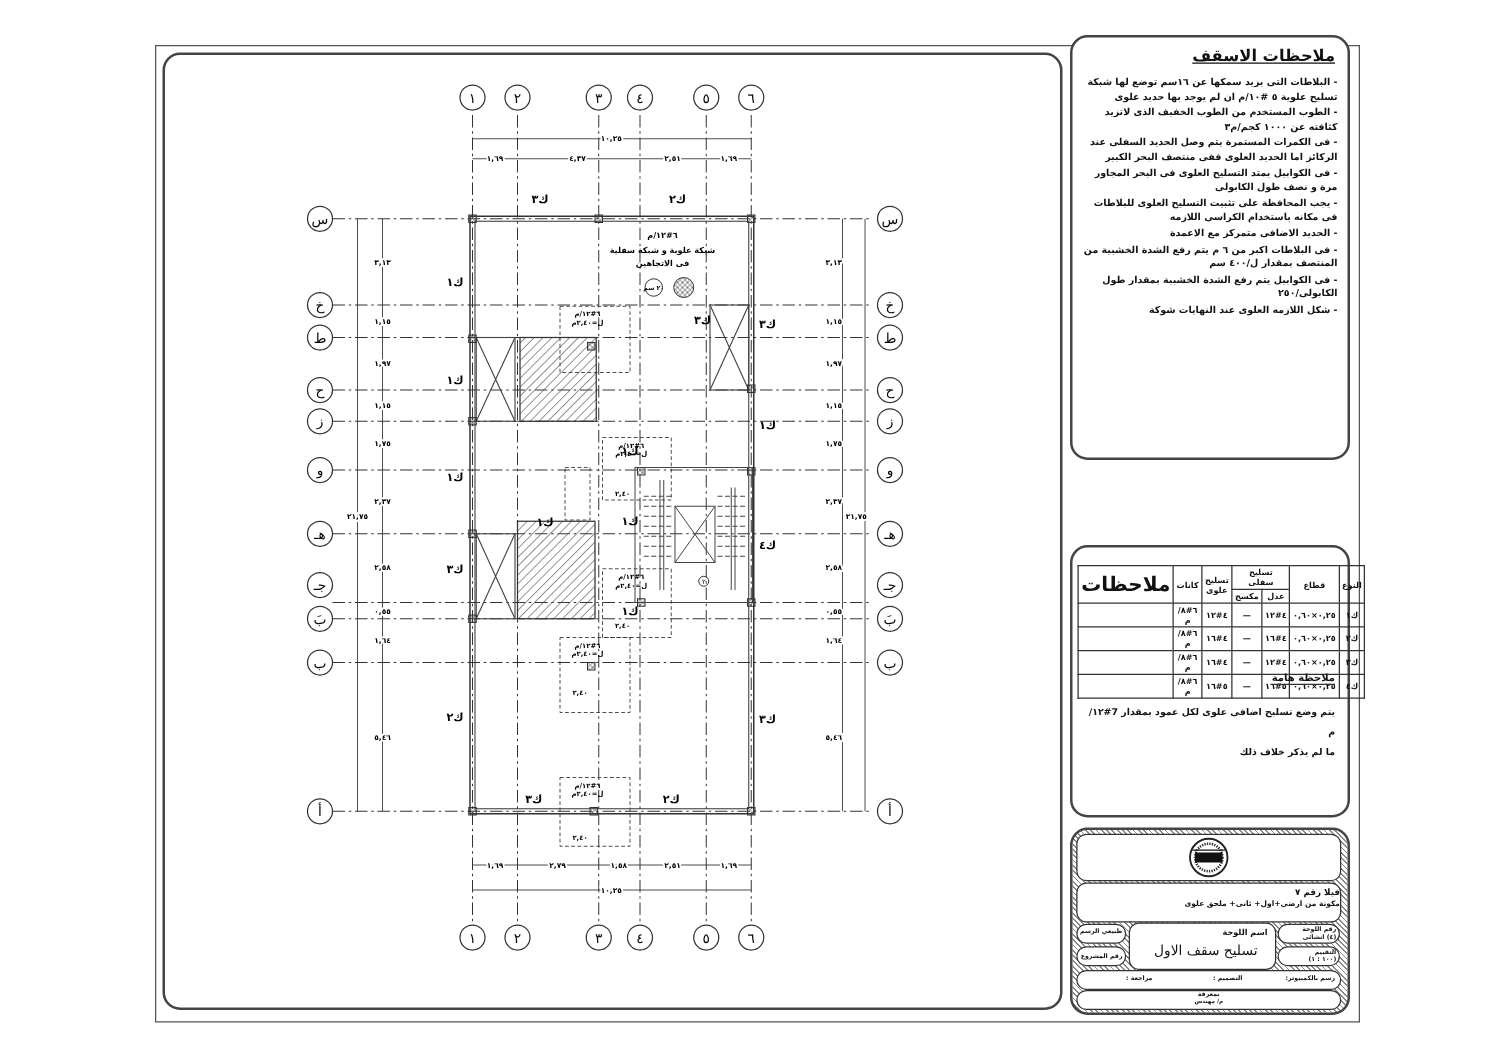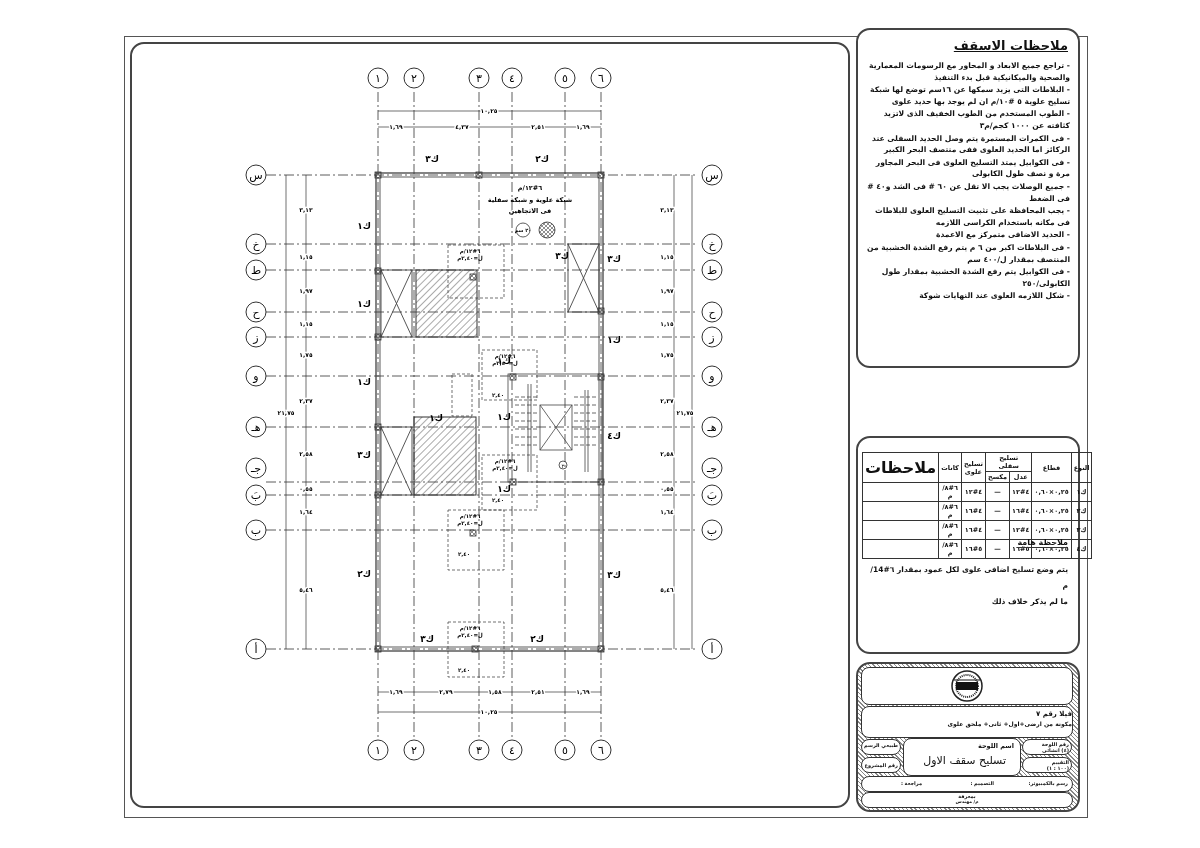--- a/index.html
+++ b/index.html
@@ -307,26 +307,24 @@
     <text x="710" y="497">بَ</text>
         <text x="710" y="532">ب</text>
     <text x="710" y="651">أ</text>
   </g>
 </svg>
 </div>
 
 <div class="panel rtl" id="notes">
   <div class="notes-title">ملاحظات الاسقف</div>
   <ul class="notes-list">
-    <li>- تراجع جميع الابعاد و المحاور مع الرسومات المعمارية والصحية والميكانيكية قبل بدء التنفيذ</li>
     <li>- البلاطات التى يزيد سمكها عن ١٦سم توضع لها شبكة تسليح علوية ٥ #١٠/م ان لم يوجد بها حديد علوى</li>
     <li>- الطوب المستخدم من الطوب الخفيف الذى لاتزيد كثافته عن ١٠٠٠ كجم/م٣</li>
     <li>- فى الكمرات المستمرة يتم وصل الحديد السفلى عند الركائز اما الحديد العلوى ففى منتصف البحر الكبير</li>
     <li>- فى الكوابيل يمتد التسليح العلوى فى البحر المجاور مرة و نصف طول الكابولى</li>
-    <li>- جميع الوصلات يجب الا تقل عن ٦٠ # فى الشد و٤٠ # فى الضغط</li>
     <li>- يجب المحافظة على تثبيت التسليح العلوى للبلاطات فى مكانه باستخدام الكراسى اللازمه</li>
     <li>- الحديد الاضافى متمركز مع الاعمدة</li>
     <li>- فى البلاطات اكبر من ٦ م يتم رفع الشدة الخشبية من المنتصف بمقدار ل/٤٠٠ سم</li>
     <li>- فى الكوابيل يتم رفع الشدة الخشبية بمقدار طول الكابولى/٢٥٠</li>
     <li>- شكل اللازمه العلوى عند النهايات شوكة</li>
   </ul>
 </div>
 
 <div class="panel" id="schedule">
   <table class="sched-table">
@@ -376,21 +374,21 @@
       <td>٥#١٦</td>
           <td>—</td>
       <td>٥#١٦</td>
           <td>٦#٨/م</td>
           <td></td>
     </tr>
   </tbody>
     </table>
   <div class="important-title rtl">ملاحظة هامة</div>
   <div class="important-text rtl">
-    <div>يتم وضع تسليح اضافى علوى لكل عمود بمقدار ٦#14/م</div>
+    <div>يتم وضع تسليح اضافى علوى لكل عمود بمقدار 7#١٢/م</div>
     <div>ما لم يذكر خلاف ذلك</div>
   </div>
 </div>
 
 <div class="panel hatch" id="titleblock">
   <div class="tb-box" style="left:3px;top:3px;width:210px;height:36px;">
     <svg width="210" height="36">
       <circle cx="105" cy="18" r="15" fill="#fff" stroke="#222" stroke-width="1.5"></circle>
       <circle cx="105" cy="18" r="11" fill="none" stroke="#222" stroke-width="2" stroke-dasharray="1 1"></circle>
       <rect x="94" y="14" width="22" height="8" fill="#111"></rect>

